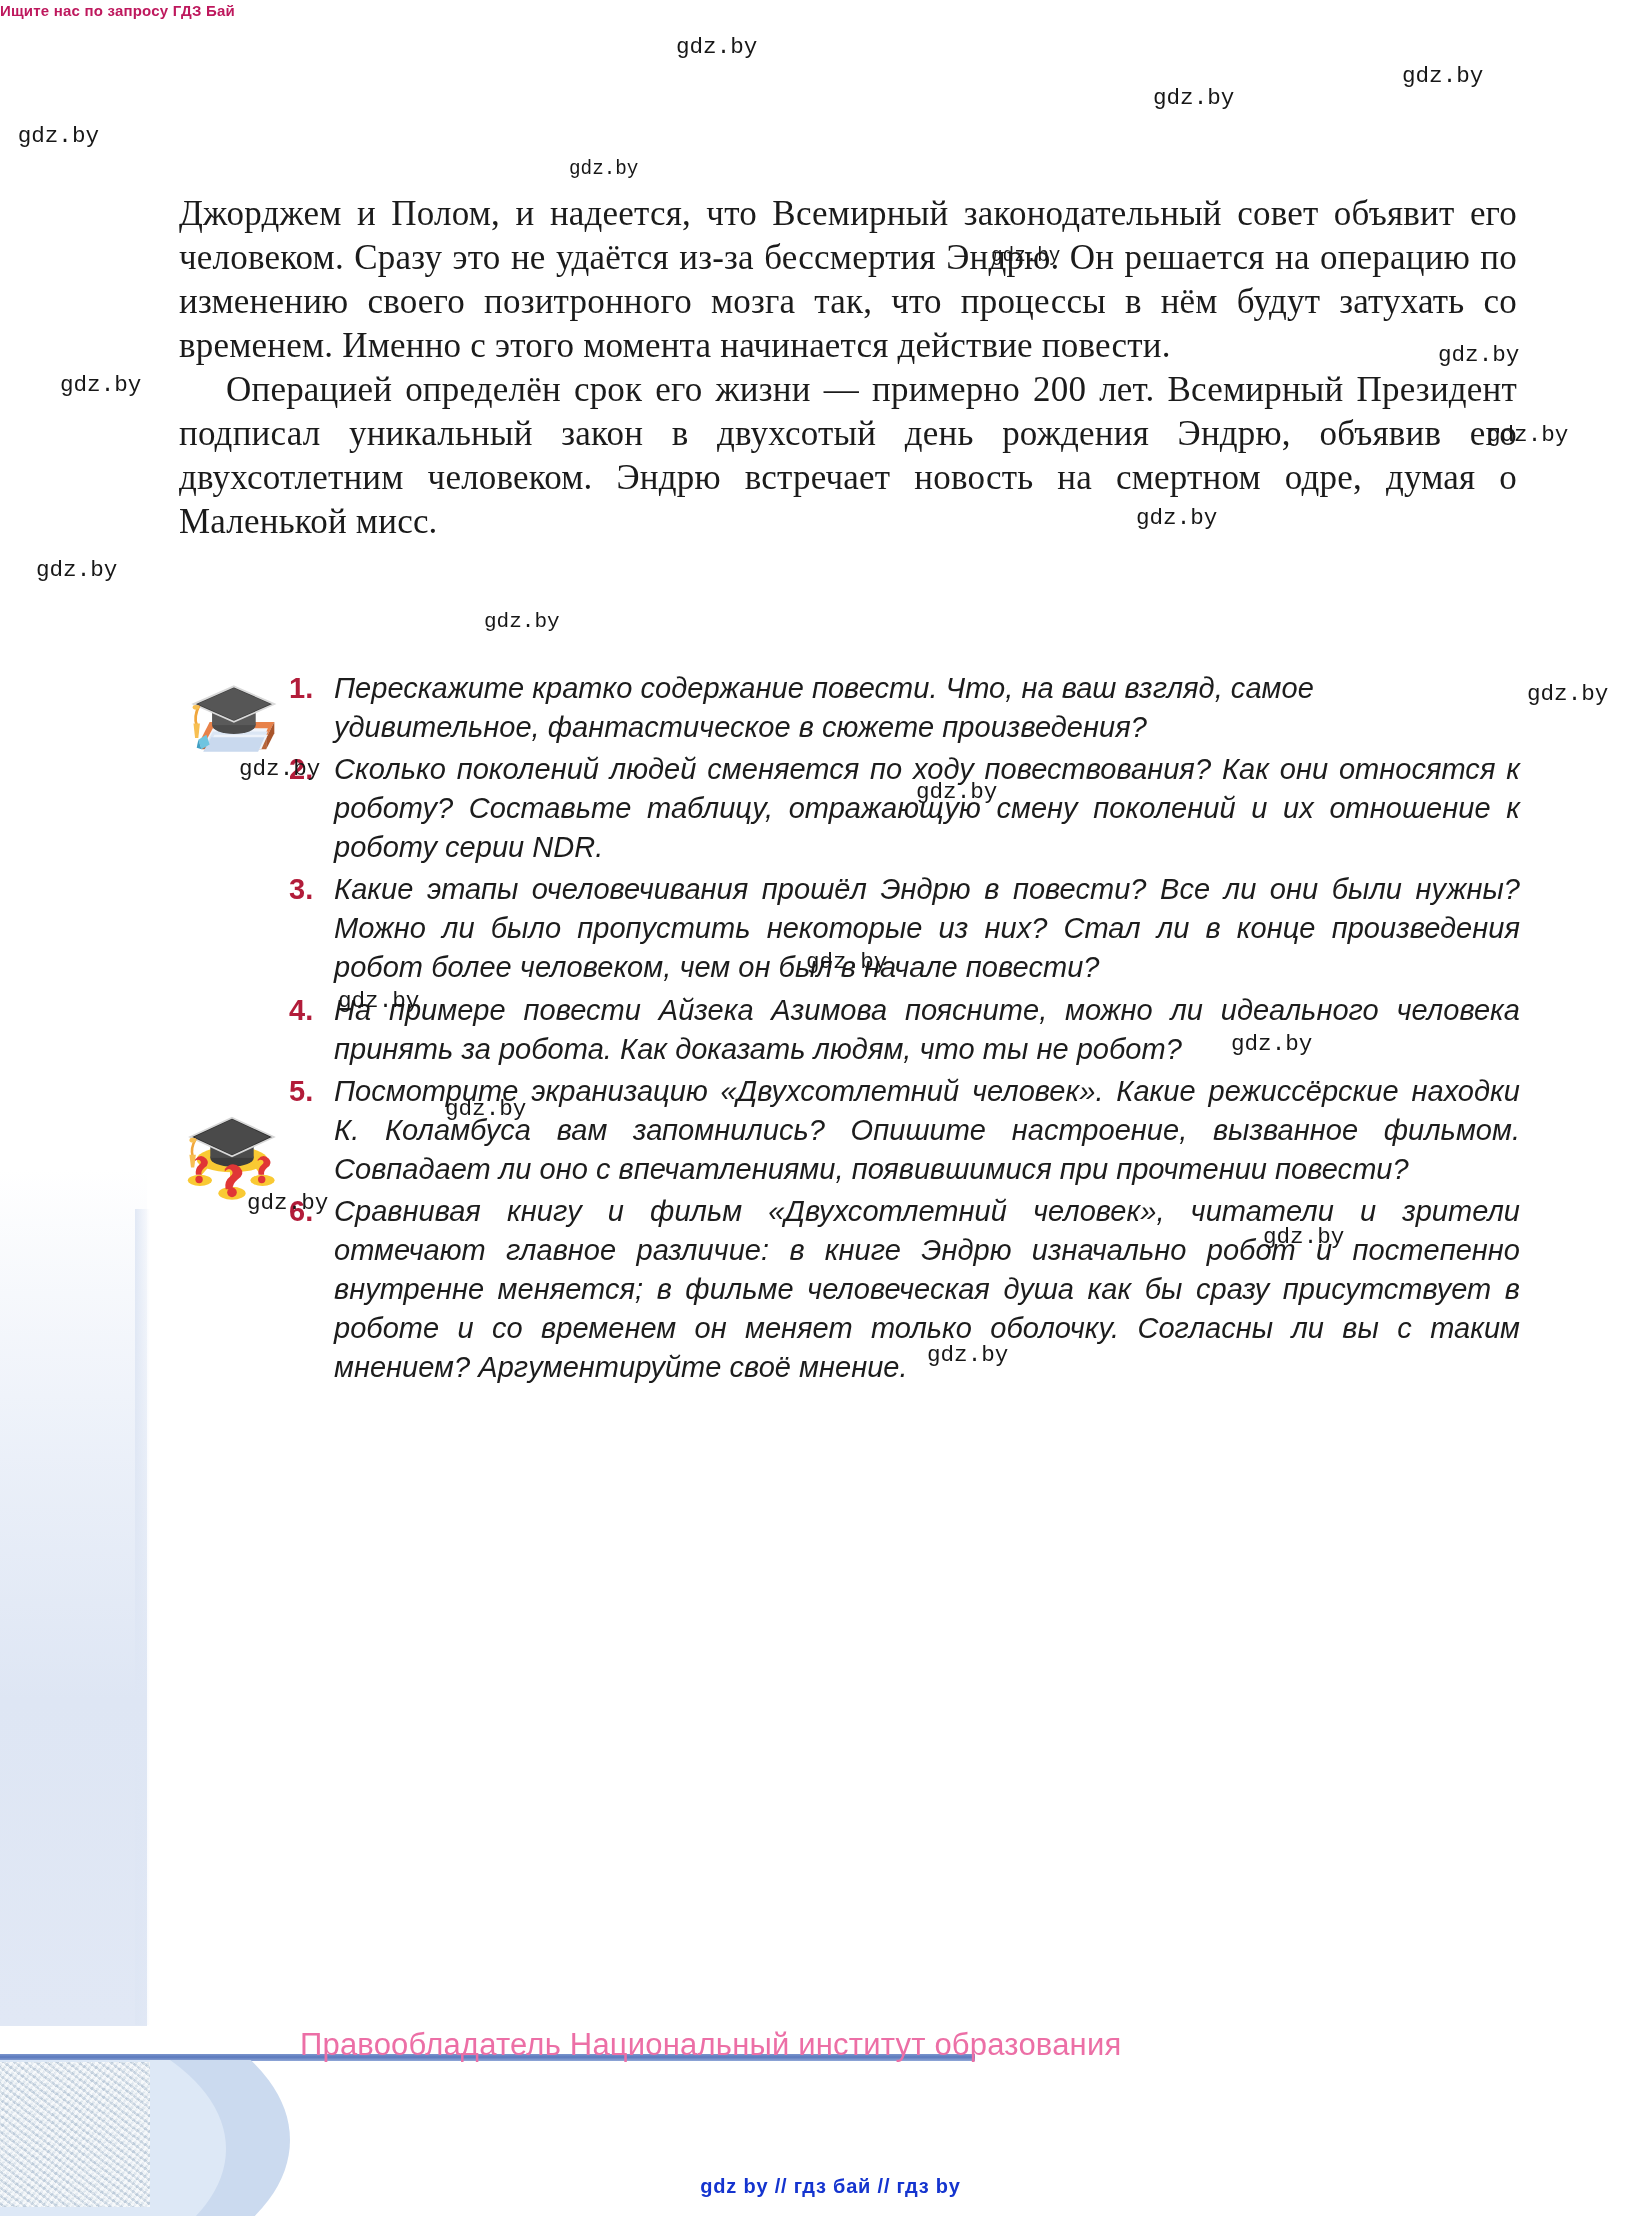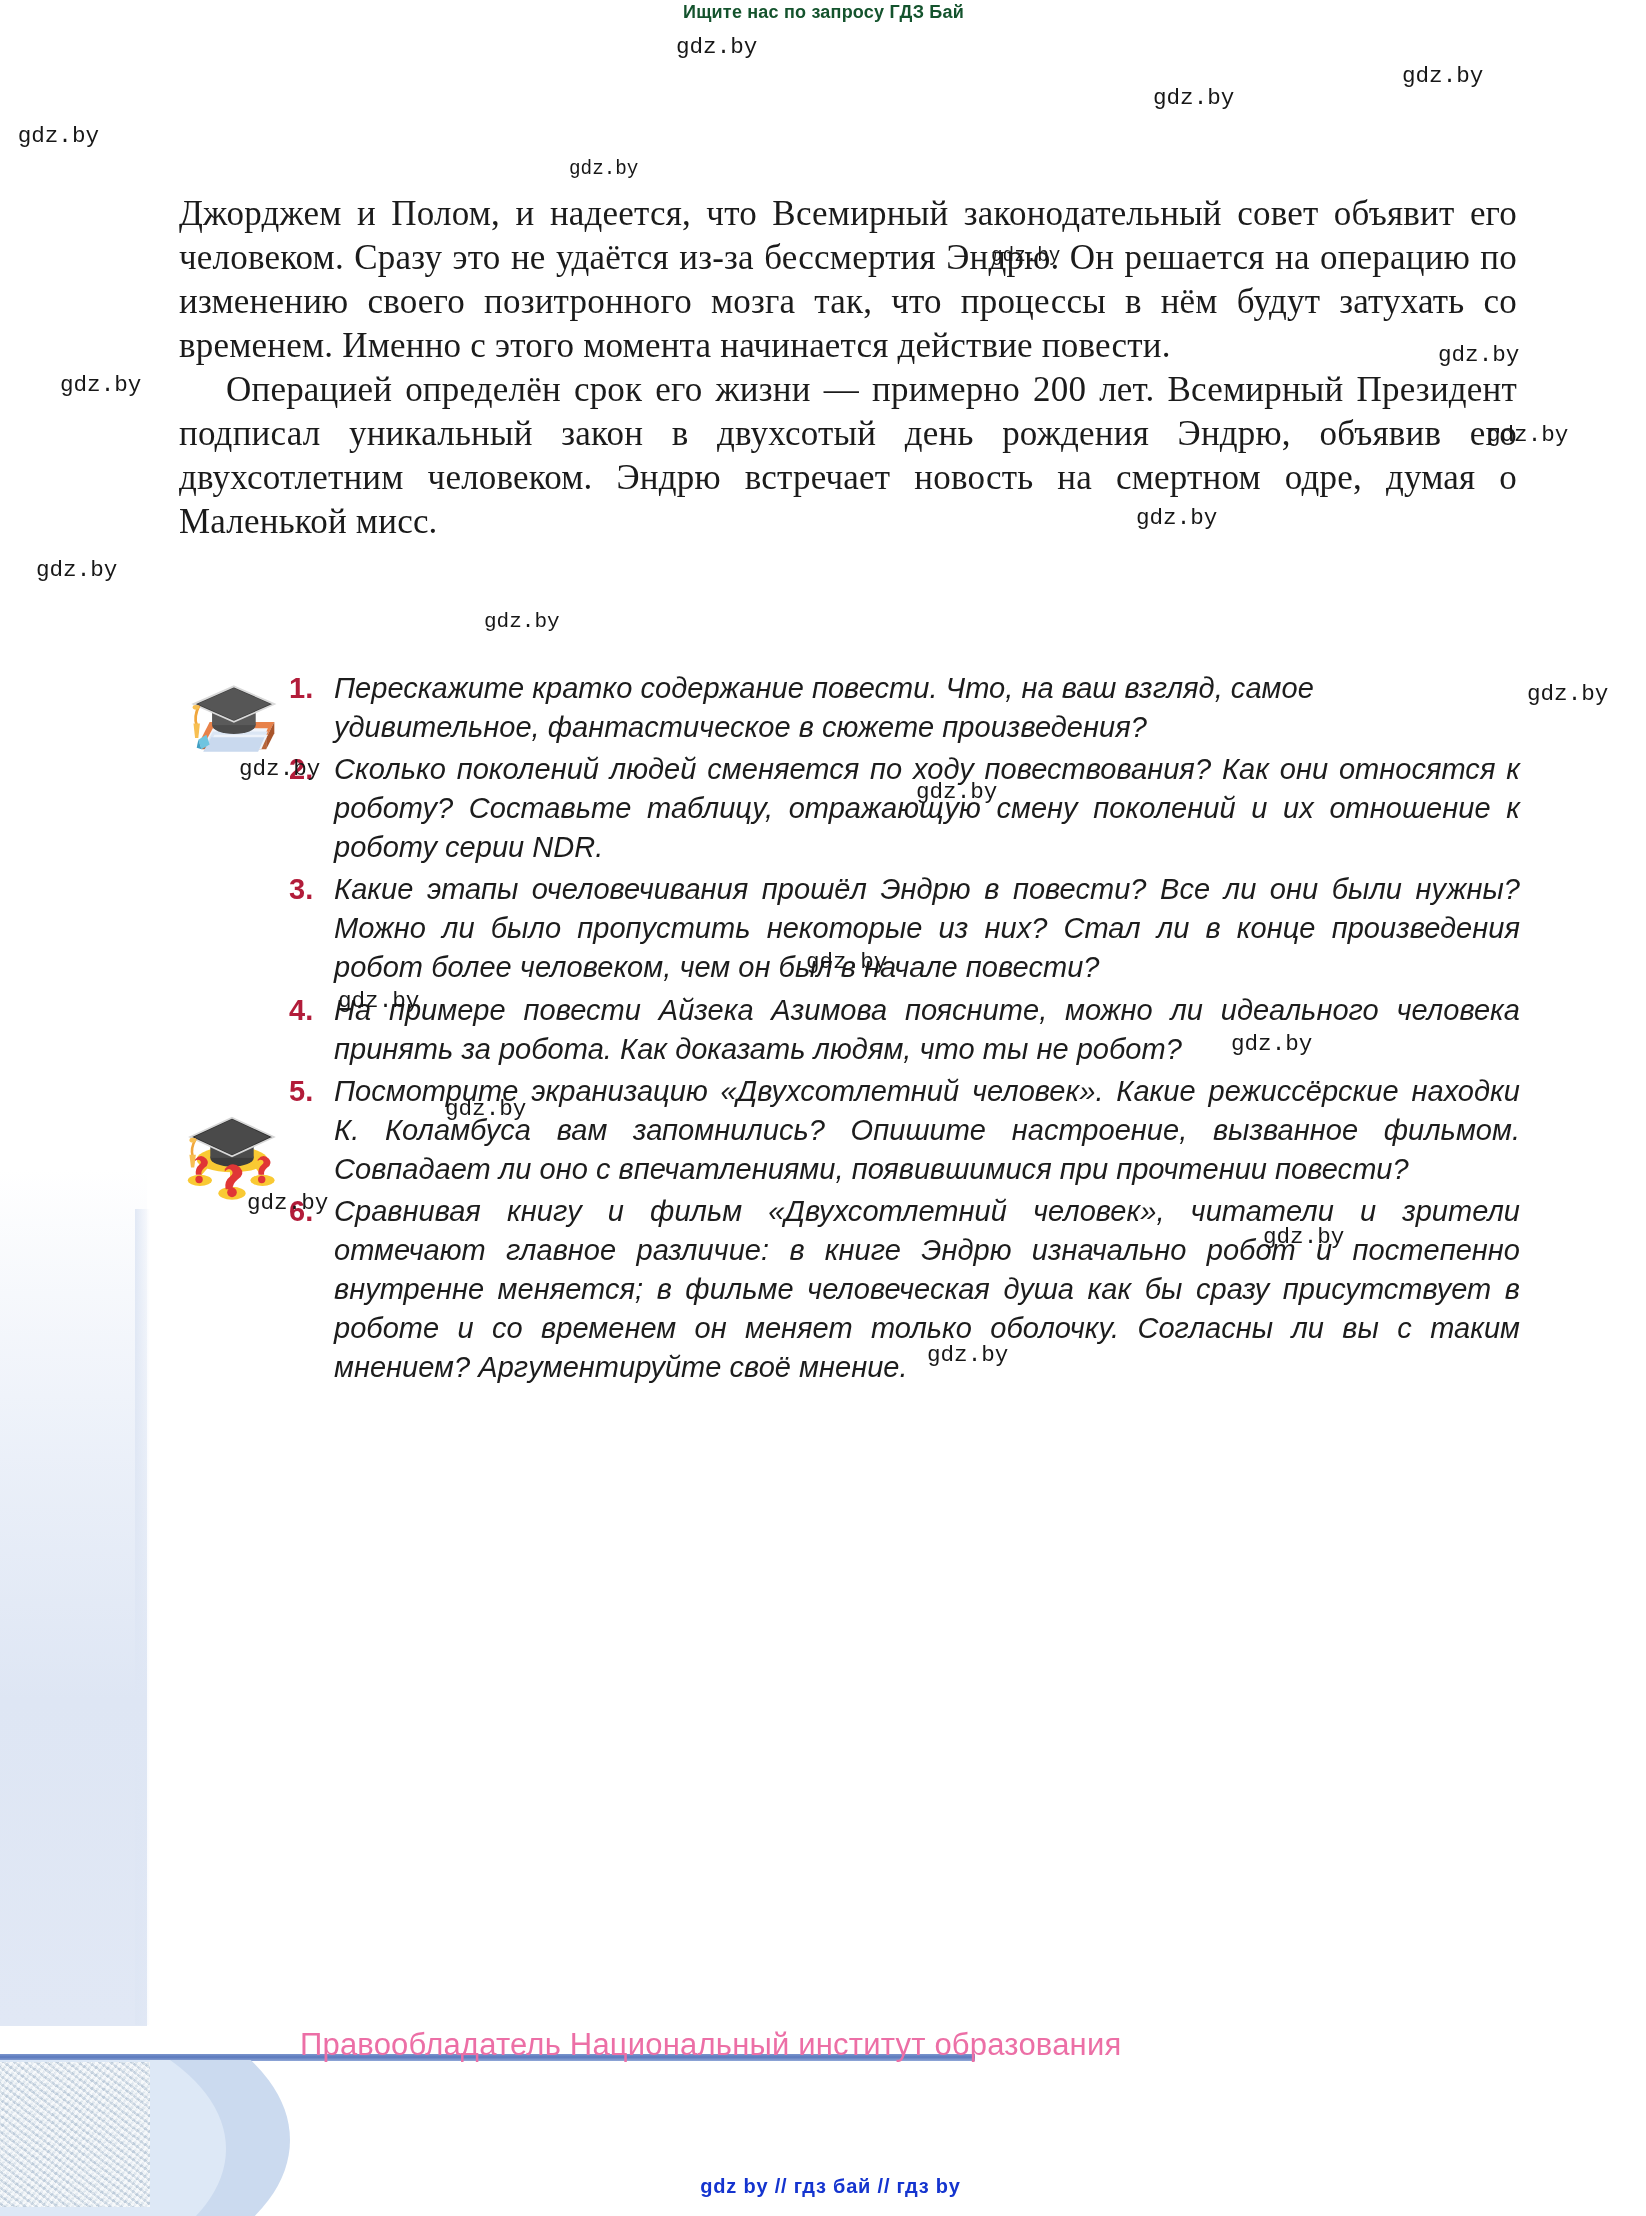--- a/index.html
+++ b/index.html
@@ -88,25 +88,25 @@
       repeating-linear-gradient(5deg, rgba(205,218,230,0.7) 0px, rgba(205,218,230,0.7) 3.2px, rgba(240,246,250,0.6) 3.2px, rgba(240,246,250,0.6) 7.3px);
     opacity: 0.95;
   }
 
   
   #promo-header {
     position: absolute;
     top: 2.4px;
     left: 0;
     width: 1647px;
-    text-align: center;
-    font-family: "Liberation Sans", sans-serif;
-    font-size: 18px;
+    text-align: left;
+    font-family: "Liberation Sans", sans-serif;
+    font-size: 15px;
     font-weight: bold;
-    color: #14532d;
+    color: #be185d;
     letter-spacing: 0.2px;
   }
   #promo-footer {
     position: absolute;
     top: 2175px;
     left: 0;
     width: 1647px;
     text-align: center;
     font-family: "Liberation Sans", sans-serif;
     font-size: 20px;

